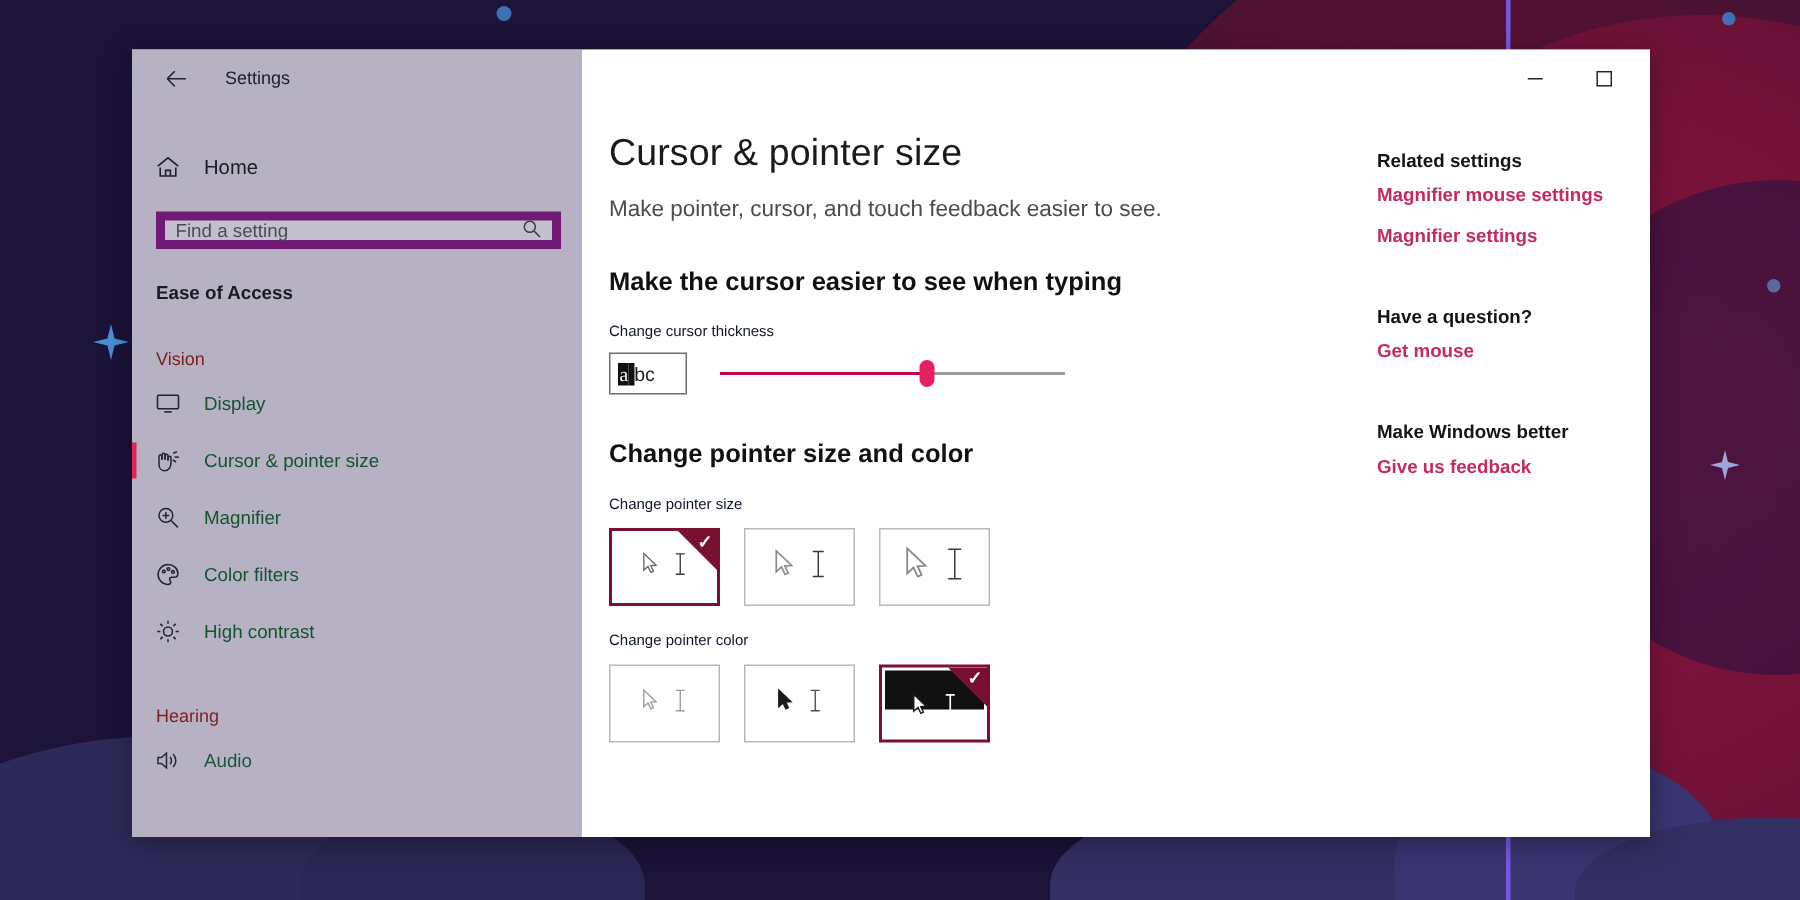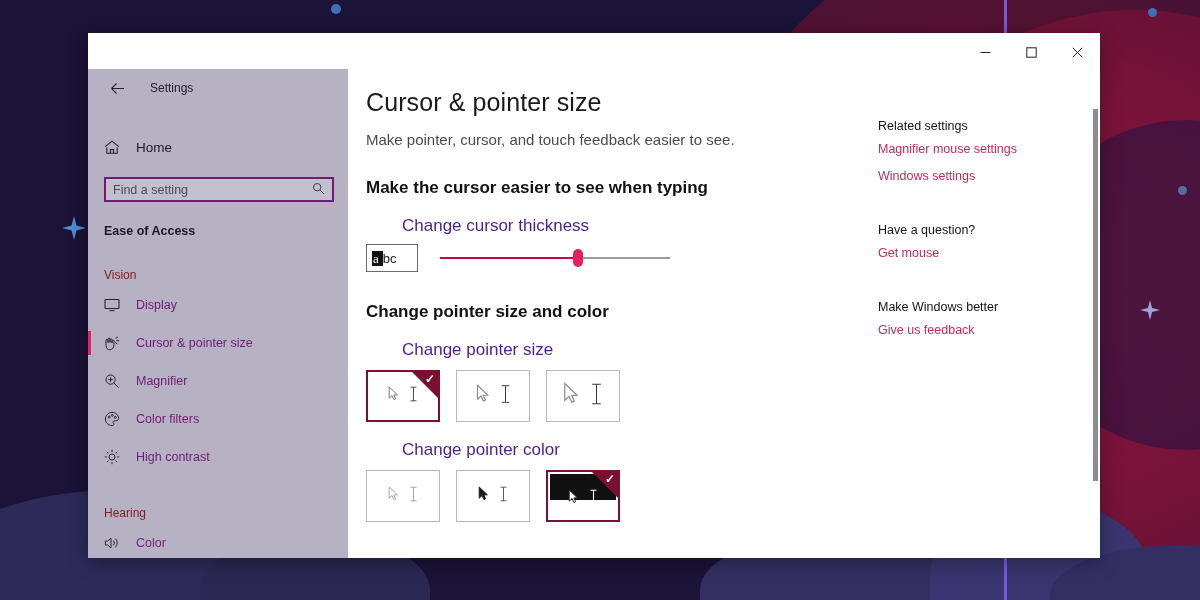--- a/index.html
+++ b/index.html
@@ -84,26 +84,25 @@
     left: 88px; top: 33px;
     width: 1012px; height: 525px;
     background: #ffffff;
     box-shadow: 0 4px 18px rgba(0,0,0,0.35);
     display: flex;
     overflow: hidden;
   }
 
   
   #nav-pane {
-    width: 260px;
+    width: 300px;
     background: #b6b2c4;
     position: relative;
     flex-shrink: 0;
     overflow: hidden;
-    margin-top: 36px;
   }
   #titlebar-left {
     height: 38px;
     display: flex;
     align-items: center;
     padding-left: 14px;
   }
   .back-btn {
     width: 30px; height: 26px;
     display: flex; align-items: center; justify-content: center;
@@ -121,21 +120,21 @@
     padding-left: 16px;
     margin-top: 22px;
   }
   .nav-home .ico { width: 26px; display:flex; align-items:center; color:#1f1d26; }
   .nav-home .lbl { font-size: 13.5px; color: #1d1b24; margin-left: 6px; }
 
   #search-wrap {
     margin: 12px 14px 0 16px;
     height: 25px;
     background: #c3c0cd;
-    border: 2px solid #701a75;
+    border: 6px solid #701a75;
     display: flex;
     align-items: center;
     padding: 0 7px;
   }
   #search-input {
     flex: 1;
     border: none;
     outline: none;
     background: transparent;
     font-family: "Liberation Sans", sans-serif;
@@ -166,21 +165,21 @@
     padding-left: 16px;
     position: relative;
   }
   .nav-item .ico {
     width: 26px;
     display: flex; align-items: center; justify-content: flex-start;
     color: #24222c;
   }
   .nav-item .lbl {
     font-size: 12.5px;
-    color: #701a75;
+    color: #14532d;
     margin-left: 6px;
   }
   .nav-item.selected::before {
     content: "";
     position: absolute;
     left: 0; top: 7px;
     width: 3px; height: 24px;
     background: #e3215f;
   }
   .nav-item.cut { opacity: 0.95; }
@@ -220,24 +219,23 @@
     color: #4b4b4b;
     margin-top: 14px;
   }
   h2.section-h {
     font-size: 17px;
     font-weight: bold;
     color: #111;
     margin-top: 30px;
   }
   .field-label {
-    font-size: 17px;
-    color: #4c1d95;
+    font-size: 10px;
+    color: #0f172a;
     margin-top: 18px;
-    margin-left: 36px;
   }
 
   
   .slider-row {
     display: flex;
     align-items: center;
     margin-top: 8px;
   }
   .cursor-preview {
     width: 52px; height: 28px;
@@ -336,23 +334,24 @@
   .tile .blackbar {
     position: absolute;
     left: 2px; right: 2px; top: 2px;
     height: 26px;
     background: #111;
   }
   .tile-ico { position: relative; z-index: 2; }
 
   
   #content-aside {
-    padding-top: 86px;
+    padding-top: 67px;
     padding-left: 10px;
     width: 230px;
+    font-weight: bold;
   }
   .aside-h {
     font-size: 12.5px;
     color: #141414;
     margin-bottom: 9px;
   }
   .aside-h.spaced { margin-top: 40px; }
   .aside-link {
     display: block;
     font-size: 12.5px;
@@ -493,21 +492,21 @@
 
       <div class="nav-group-label">Hearing</div>
 
       <div class="nav-item cut">
         <span class="ico">
           <svg width="16" height="14" viewBox="0 0 16 14" fill="none" stroke="currentColor" stroke-width="1">
             <path d="M1.3 5h2.3L7 2.1v9.8L3.6 9H1.3z"></path>
             <path d="M9.3 4.6a3.4 3.4 0 0 1 0 4.8M11.4 2.6a6.3 6.3 0 0 1 0 8.8"></path>
           </svg>
         </span>
-        <span class="lbl">Color</span>
+        <span class="lbl">Audio</span>
       </div>
 
     </div>
 
     <div id="content-pane">
 
       <div id="titlebar-right">
         <div class="win-btn">
           <svg width="11" height="11" viewBox="0 0 11 11" stroke="currentColor" stroke-width="1">
               <path d="M0.5 5.5h10"></path>
@@ -640,21 +639,21 @@
             </span>
           </div>
 
         </div>
 
       </div>
 
       <div id="content-aside">
         <div class="aside-h">Related settings</div>
         <a class="aside-link" href="#">Magnifier mouse settings</a>
-        <a class="aside-link" href="#">Windows settings</a>
+        <a class="aside-link" href="#">Magnifier settings</a>
 
         <div class="aside-h spaced">Have a question?</div>
         <a class="aside-link" href="#">Get mouse</a>
 
         <div class="aside-h spaced">Make Windows better</div>
         <a class="aside-link" href="#">Give us feedback</a>
       </div>
 
       <div id="content-scrollbar"></div>
 

